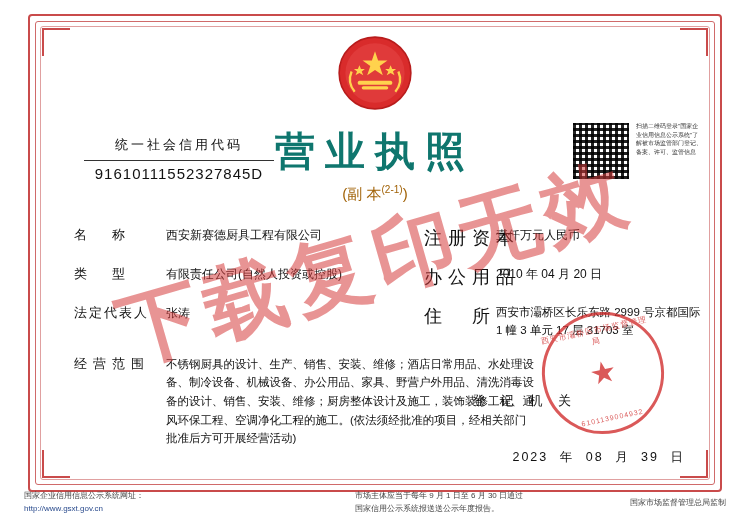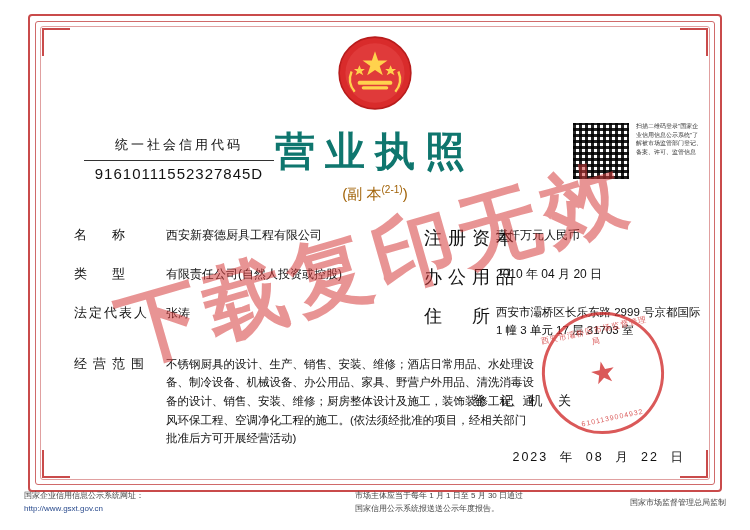--- a/index.html
+++ b/index.html
@@ -230,30 +230,30 @@
     <div class="seal-top">西安市灞桥区市场监督管理局</div>
     <div class="seal-star">★</div>
     <div class="seal-bottom">6101139004932</div>
   </div>
 
   <div class="date-line">
     <span>2023</span>
     <span>年</span>
     <span>08</span>
     <span>月</span>
-    <span>22</span>
+    <span>39</span>
     <span>日</span>
   </div>
 
   <div class="watermark">下载复印无效</div>
 </div>
 
 <div class="footer">
   <div class="f-left">
     <div>国家企业信用信息公示系统网址：</div>
     <div style="color:#2a4b8d;">http://www.gsxt.gov.cn</div>
   </div>
   <div class="f-center">
-    <div>市场主体应当于每年 1 月 1 日至 5 月 30 日通过</div>
+    <div>市场主体应当于每年 9 月 1 日至 6 月 30 日通过</div>
     <div>国家信用公示系统报送送公示年度报告。</div>
   </div>
   <div class="f-right">国家市场监督管理总局监制</div>
 </div>
 
 </body></html>

